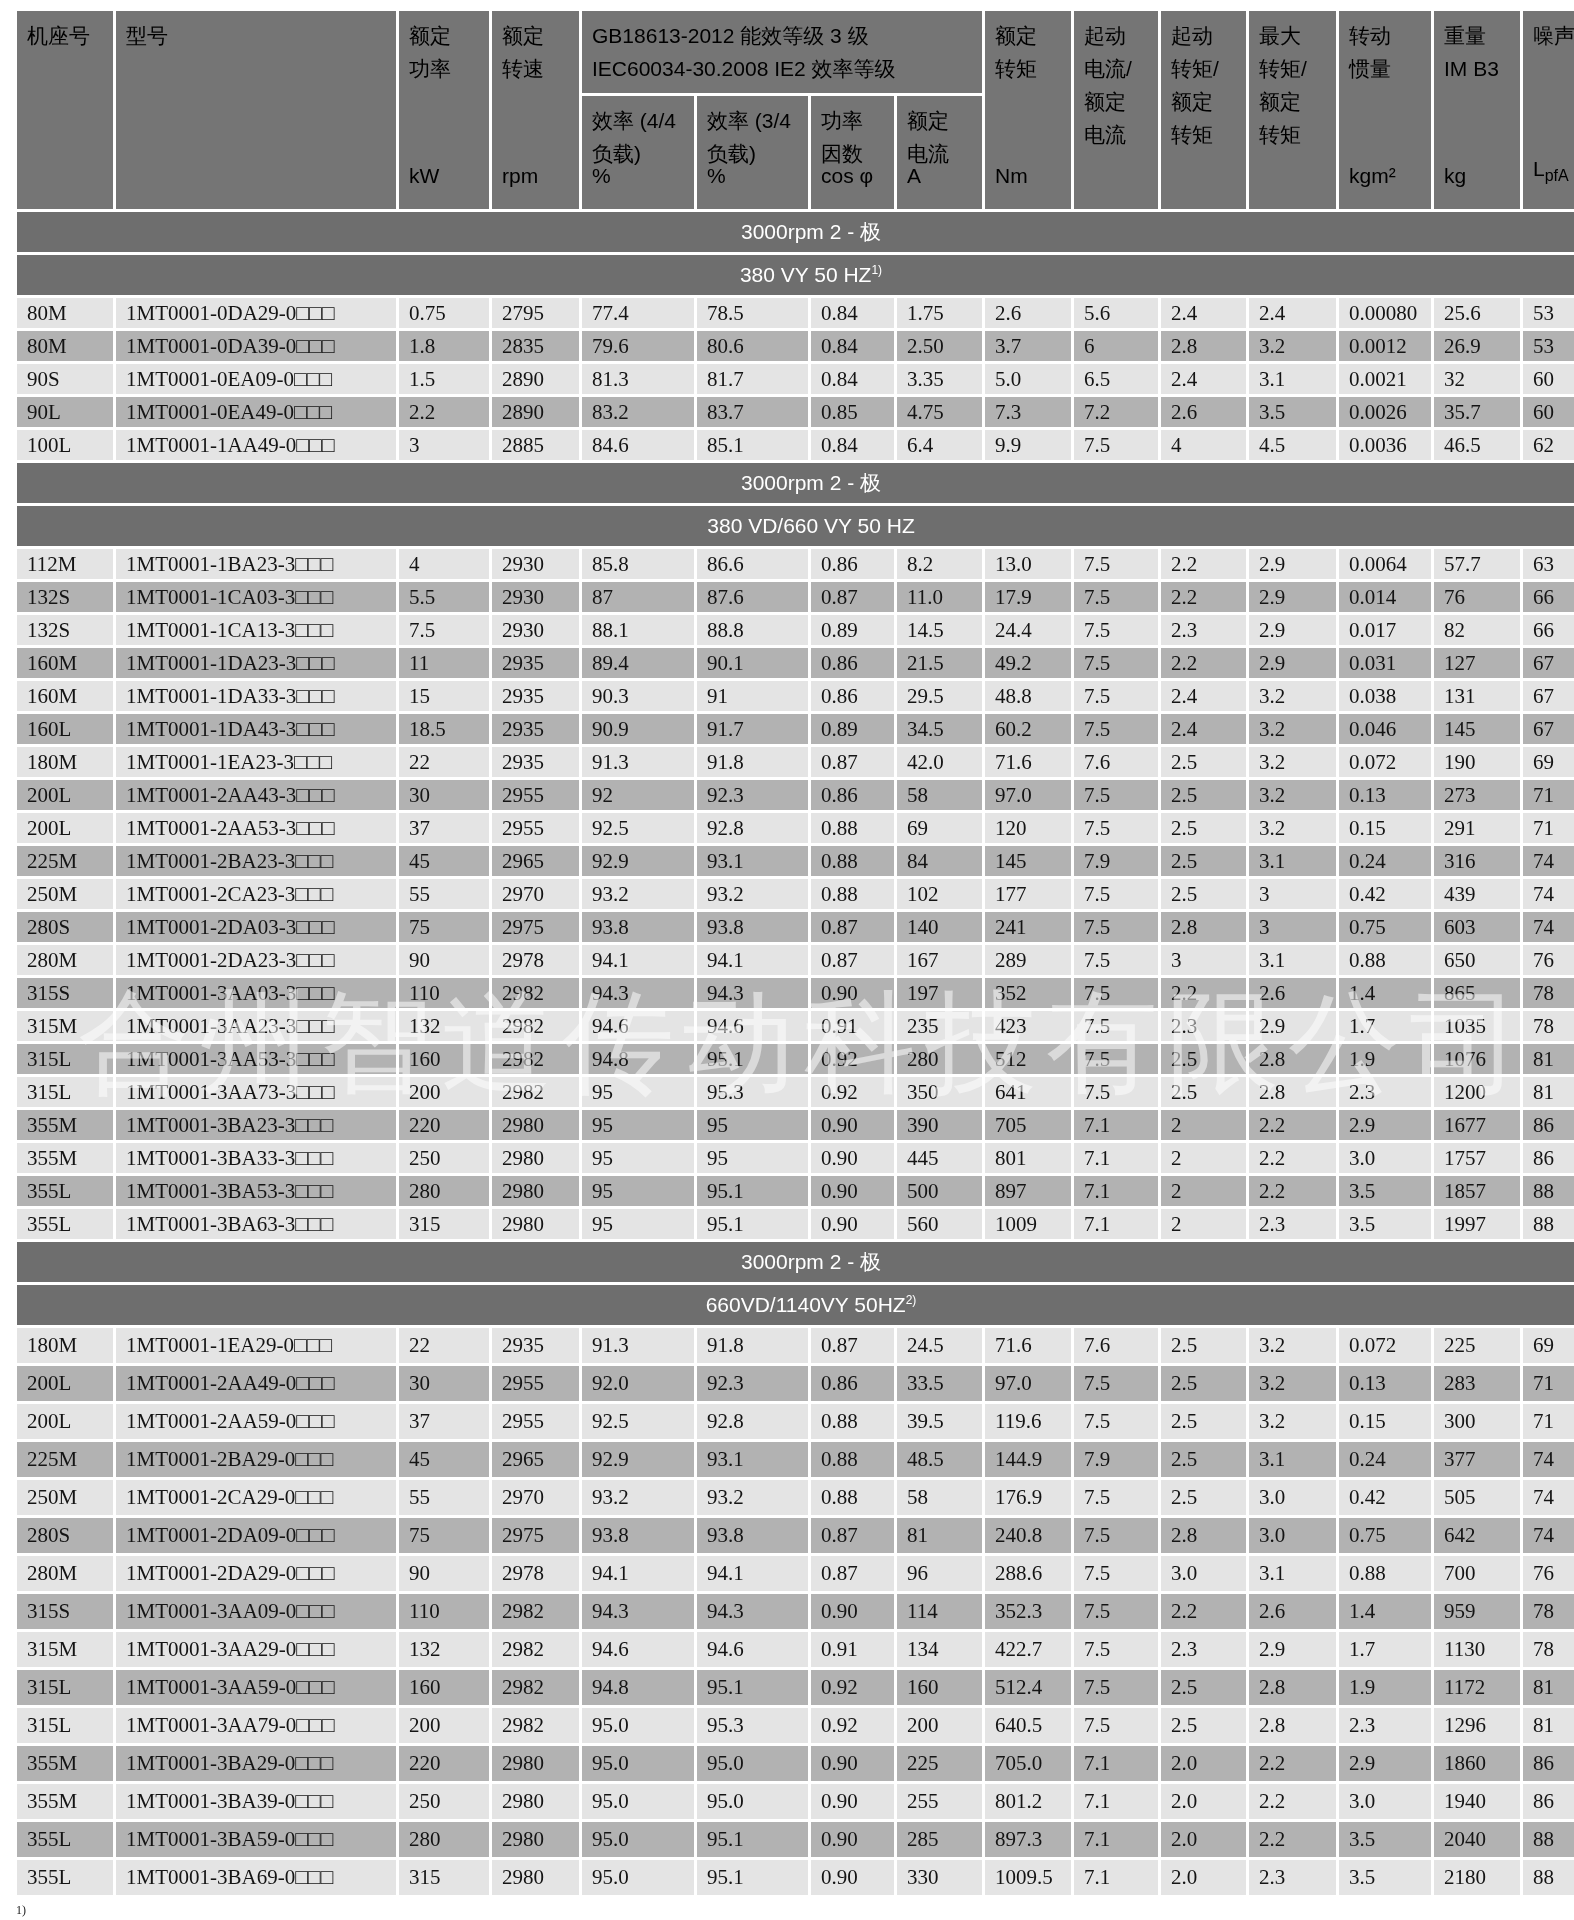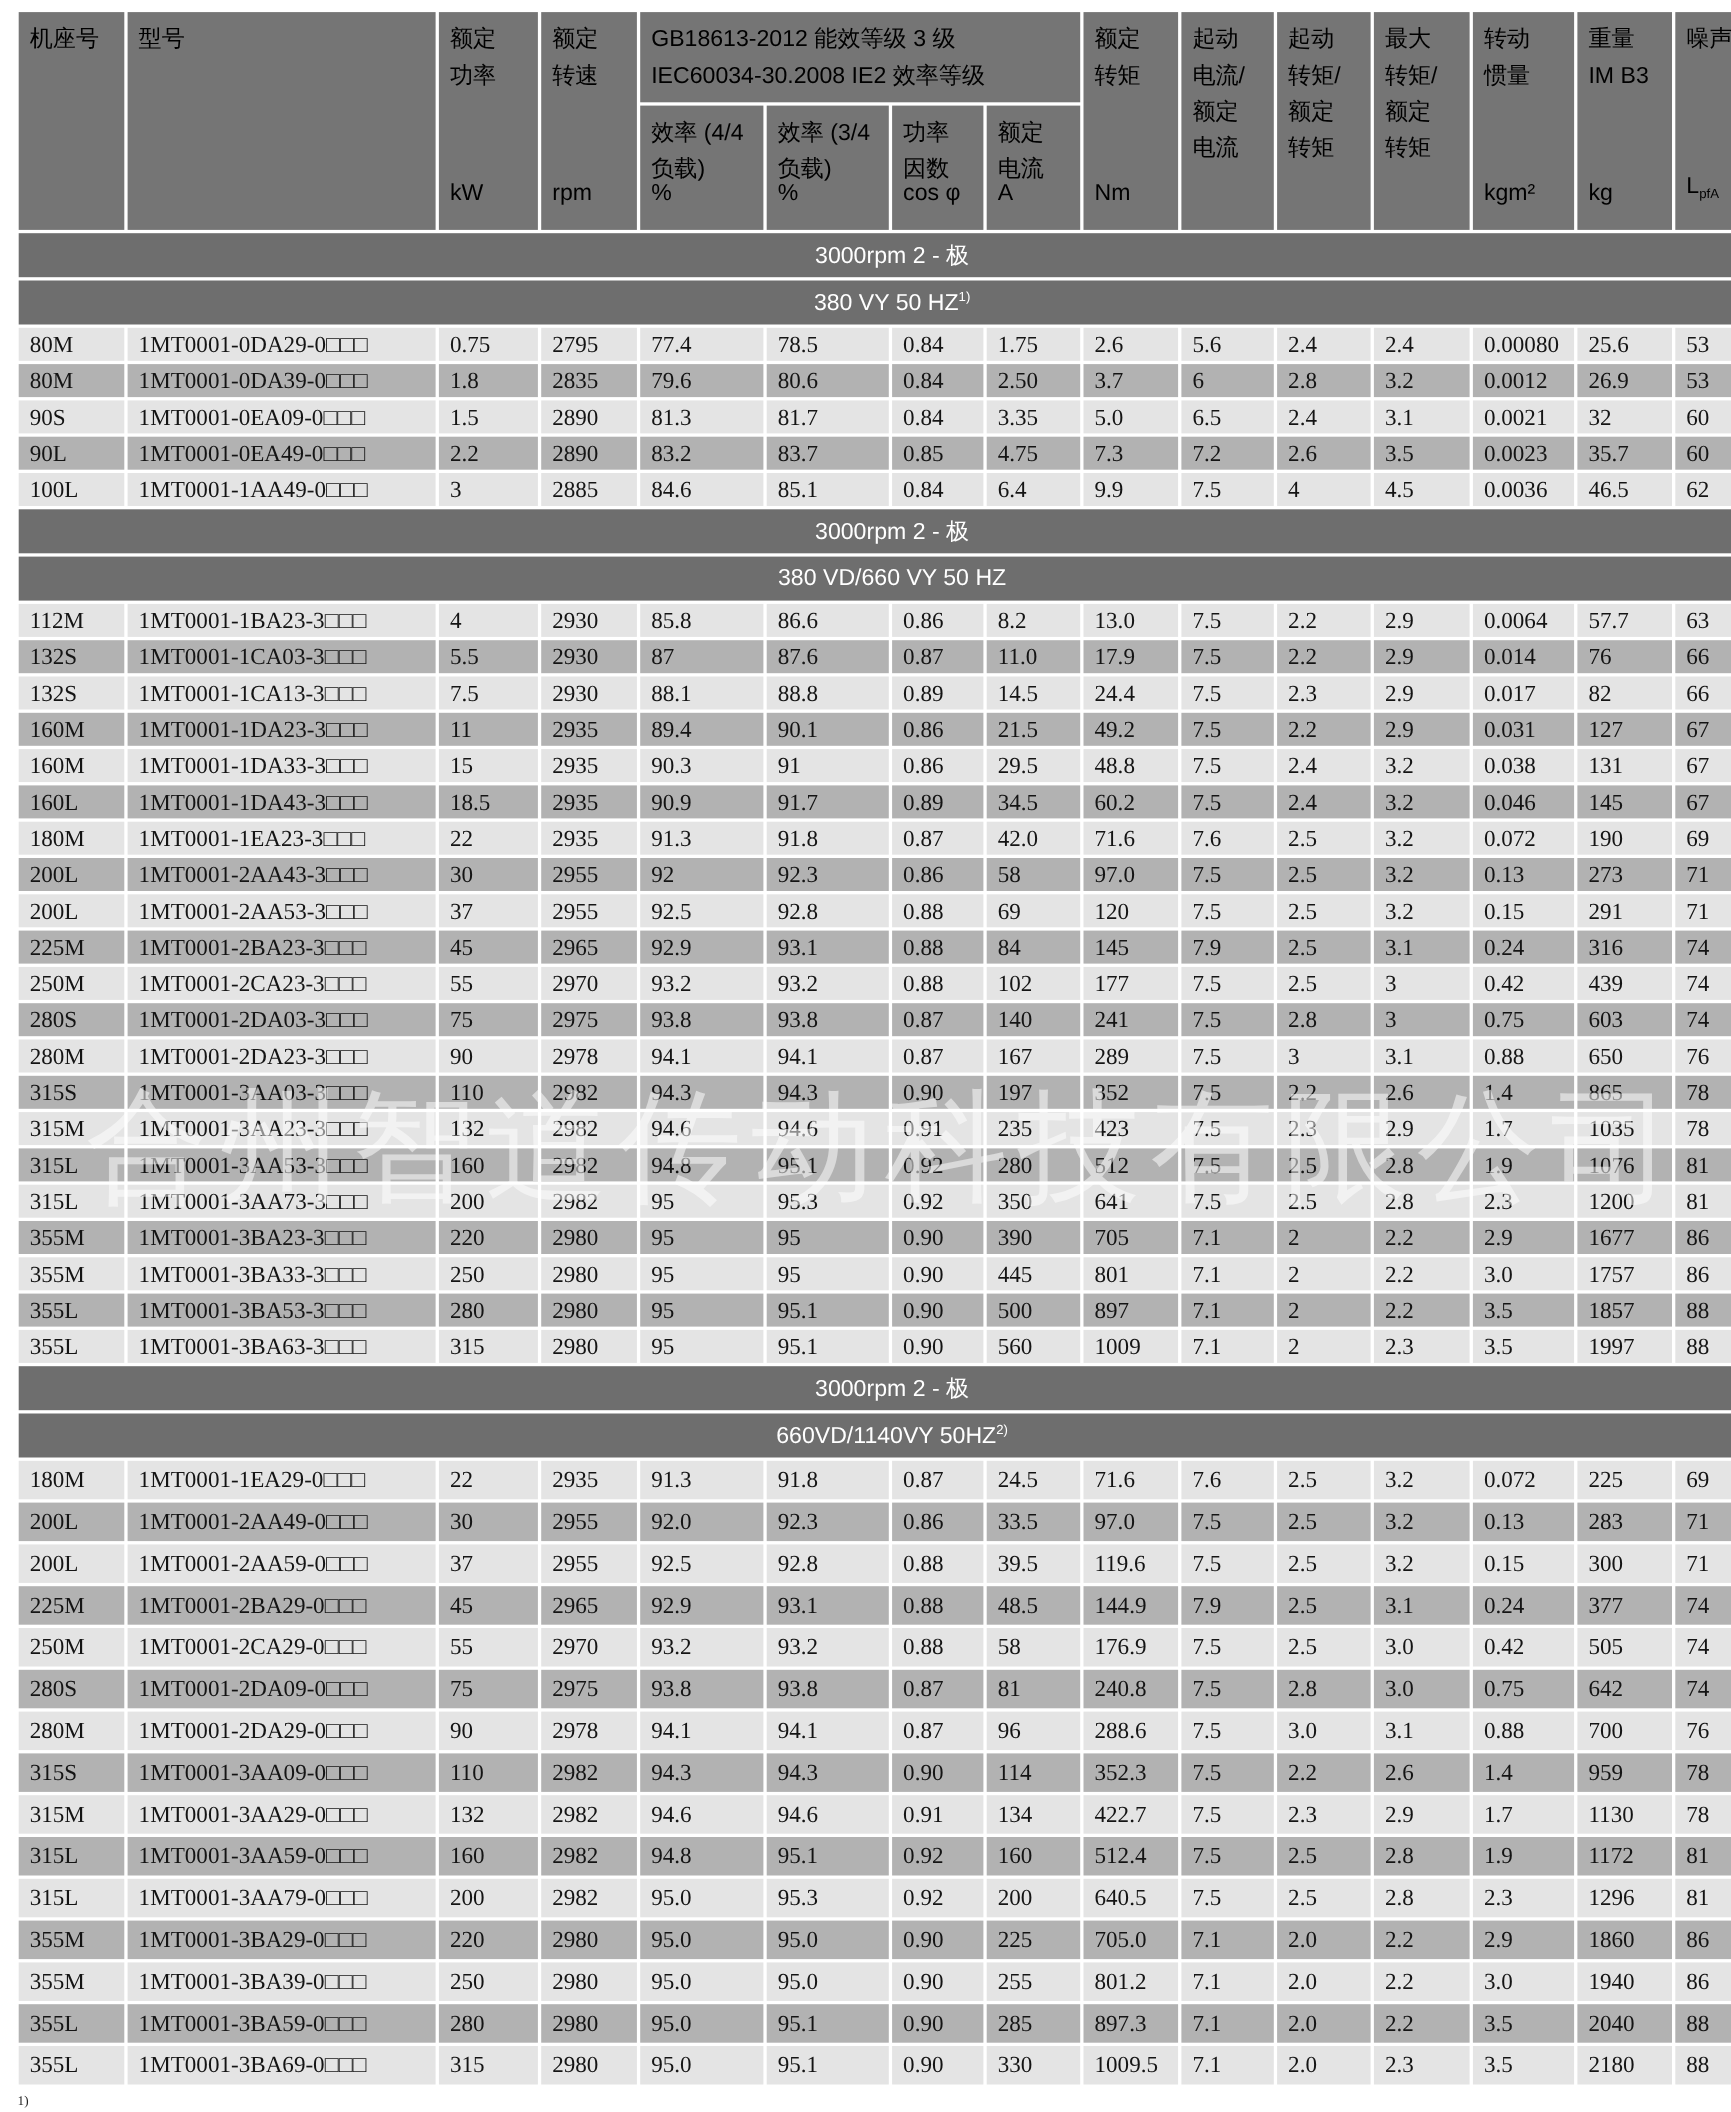--- a/index.html
+++ b/index.html
@@ -12,21 +12,21 @@
   th,td{overflow:hidden;white-space:nowrap;}
   
   thead th{
     background:#757575;color:#000000;font-weight:normal;text-align:left;
     vertical-align:top;padding:8px 6px 6px 10px;font-size:21px;position:relative;
   }
   tr.h1{height:82px;}
   tr.h2{height:113px;}
   .hline{line-height:33px;}
   .hunit{position:absolute;left:10px;bottom:20px;line-height:26px;}
-  .hunit sub{font-size:12px;}
+  .hunit sub{font-size:16px;}
   
   td.band{
     background:#6e6e6e;color:#ffffff;text-align:center;vertical-align:middle;
     font-size:21px;height:38px;
   }
   td.band sup{font-size:12px;}
   
   tbody td.cell{
     font-family:"Liberation Serif","DejaVu Serif",serif;font-size:21px;color:#141414;
     vertical-align:middle;padding:0 4px 0 10px;
@@ -218,21 +218,21 @@
           <td class="cell">2.2</td>
           <td class="cell">2890</td>
           <td class="cell">83.2</td>
           <td class="cell">83.7</td>
           <td class="cell">0.85</td>
           <td class="cell">4.75</td>
           <td class="cell">7.3</td>
           <td class="cell">7.2</td>
           <td class="cell">2.6</td>
           <td class="cell">3.5</td>
-          <td class="cell">0.0023</td>
+          <td class="cell">0.0026</td>
           <td class="cell">35.7</td>
           <td class="cell">60</td>
         </tr>
         <tr class="r12 light">
           <td class="cell c-frame">100L</td>
           <td class="cell">1MT0001-1AA49-0□□□</td>
           <td class="cell">3</td>
           <td class="cell">2885</td>
           <td class="cell">84.6</td>
           <td class="cell">85.1</td>

